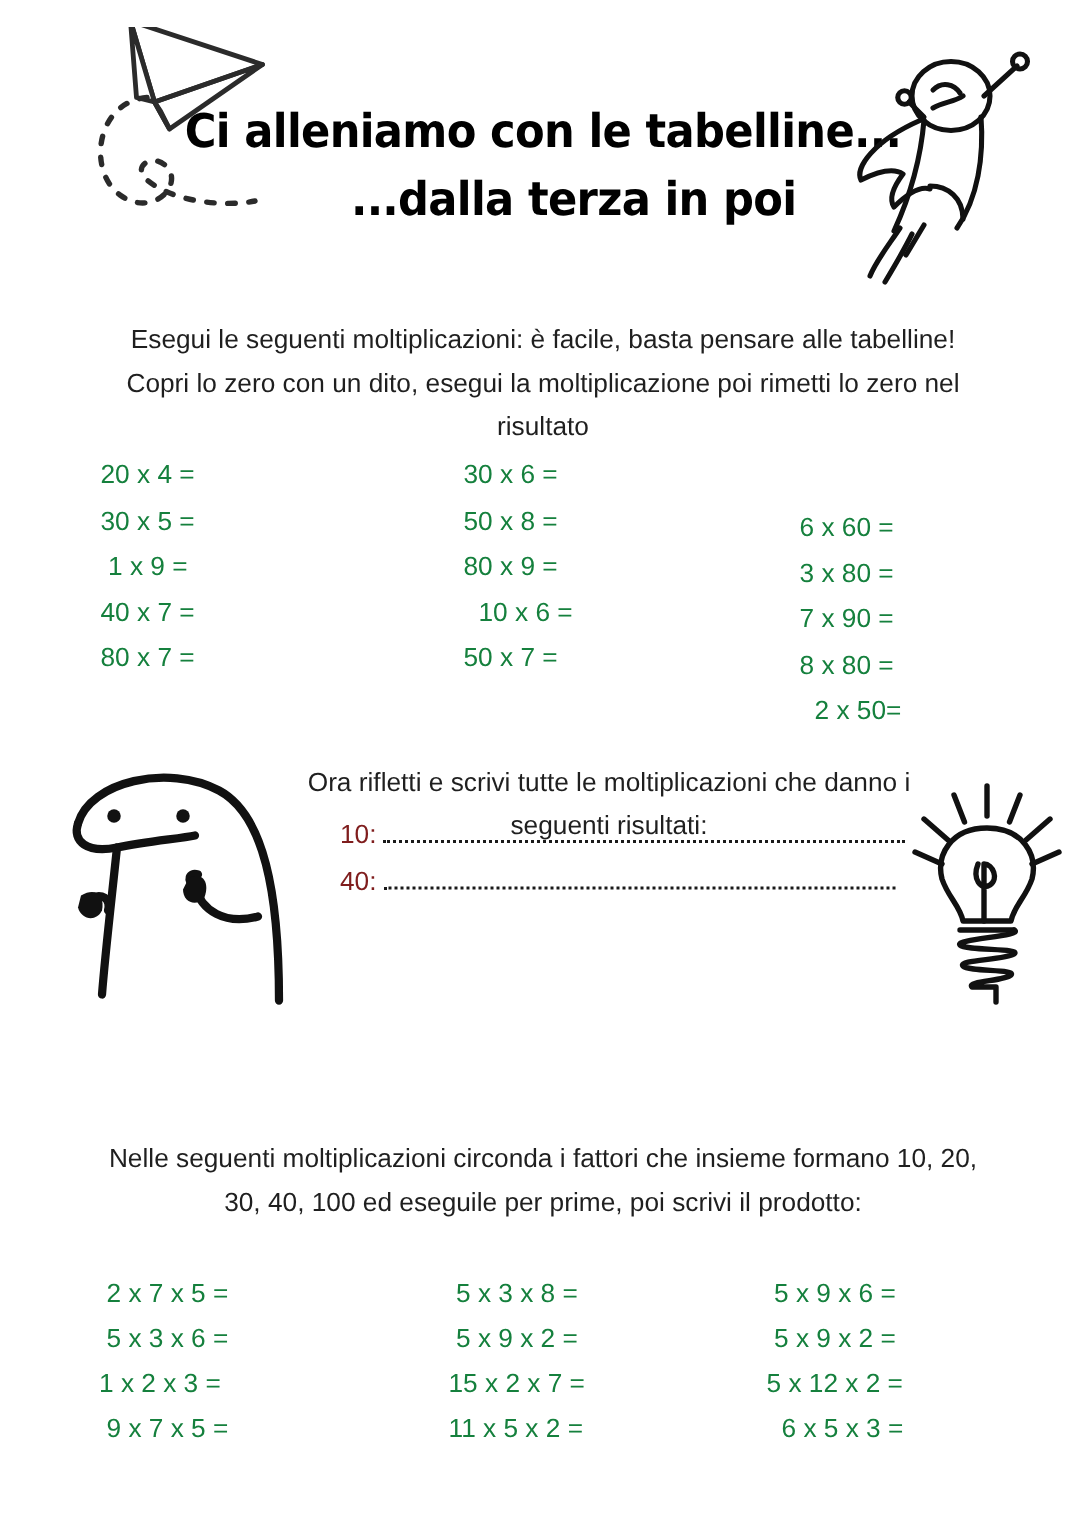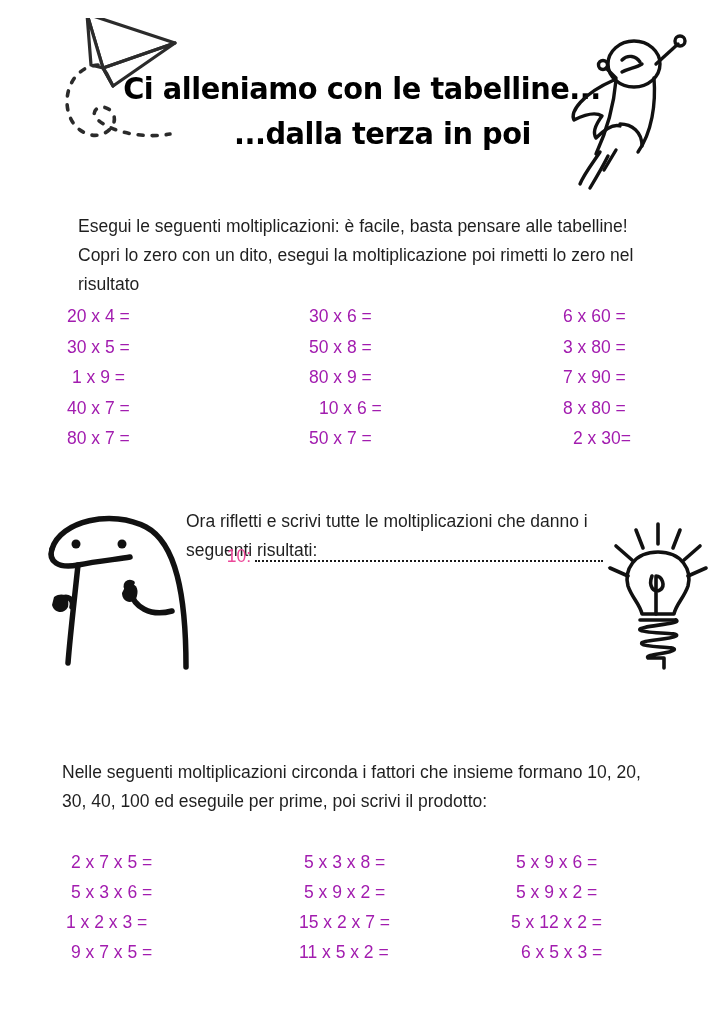--- a/index.html
+++ b/index.html
@@ -51,46 +51,47 @@
   }
   .hero {
     position: absolute;
     left: 556px;
     top: 28px;
   }
 
   
   .para {
     position: absolute;
+    text-align: center;
     font-size: 17.5px;
     line-height: 29px;
     color: #1f1f1f;
   }
 
   
   .grid {
     position: absolute;
     width: 724px;
   }
   .grid .col {
     position: absolute;
     top: 0;
   }
   .grid .row {
     font-size: 17.5px;
     line-height: 30.5px;
     white-space: pre;
-    color: #a21caf;
+    color: #15803d;
   }
   .grid.bottom .row {
     line-height: 30px;
   }
   .col.c1 { left: 67px; }
   .col.c2 { left: 309px; }
-  .col.c3 { left: 563px; }
+  .col.c3 { left: 533px; margin-top: 35px; }
 
   .col.b1 { left: 66px; }
   .col.b2 { left: 299px; }
   .col.b3 { left: 511px; }
 
   
   .row.ind1 { padding-left: 5px; }
   .row.ind2 { padding-left: 10px; }
 
   
@@ -101,21 +102,21 @@
     width: 724px;
   }
   .ans-row {
     position: relative;
     height: 31px;
     display: flex;
     align-items: baseline;
   }
   .ans-label {
     font-size: 17.5px;
-    color: #ec4899;
+    color: #7f1d1d;
     white-space: pre;
     text-align: right;
     flex: none;
   }
   .ans-dots {
     flex: none;
     border-bottom: 2.5px dotted #1a1a1a;
     height: 16px;
   }
 
@@ -202,21 +203,21 @@
     <div class="row">50 x 8 =</div>
     <div class="row">80 x 9 =</div>
     <div class="row ind2">10 x 6 =</div>
     <div class="row">50 x 7 =</div>
   </div>
   <div class="col c3">
     <div class="row">6 x 60 =</div>
     <div class="row">3 x 80 =</div>
     <div class="row">7 x 90 =</div>
     <div class="row">8 x 80 =</div>
-    <div class="row ind2">2 x 30=</div>
+    <div class="row ind2">2 x 50=</div>
   </div>
 </div>
 
 <p class="para" style="left:186px; top:489px; width:440px;">Ora rifletti e scrivi tutte le moltiplicazioni che danno i seguenti risultati:</p>
 
 <div class="thinker">
   <svg width="175" height="175" viewBox="0 0 175 175">
     <g fill="none" stroke="#111" stroke-width="5.5" stroke-linecap="round" stroke-linejoin="round">
       <path d="M18 46 C 26 18, 78 6, 112 24 C 142 40, 152 92, 152 164"></path>
       <path d="M18 46 C 14 58, 24 66, 44 62 C 64 58, 86 56, 96 54"></path>
@@ -257,20 +258,24 @@
                C 64 136, 38 136, 42 140 L58 140 L58 150"></path>
     </g>
   </svg>
 </div>
 
 <div class="answers">
   <div class="ans-row">
     <span class="ans-label" style="width:48px; margin-left:203px;">10:</span>
     <span class="ans-dots" style="width:348px; margin-left:4px;"></span>
   </div>
+  <div class="ans-row">
+    <span class="ans-label" style="width:48px; margin-left:203px;">40:</span>
+    <span class="ans-dots" style="width:341px; margin-left:5px;"></span>
+  </div>
 </div>
 
 <p class="para" style="left:62px; top:740px; width:600px;">Nelle seguenti moltiplicazioni circonda i fattori che insieme formano 10, 20, 30, 40, 100 ed eseguile per prime, poi scrivi il prodotto:</p>
 
 <div class="grid bottom" style="top:847px;">
   <div class="col b1">
     <div class="row ind1">2 x 7 x 5 =</div>
     <div class="row ind1">5 x 3 x 6 =</div>
     <div class="row">1 x 2 x 3 =</div>
     <div class="row ind1">9 x 7 x 5 =</div>

